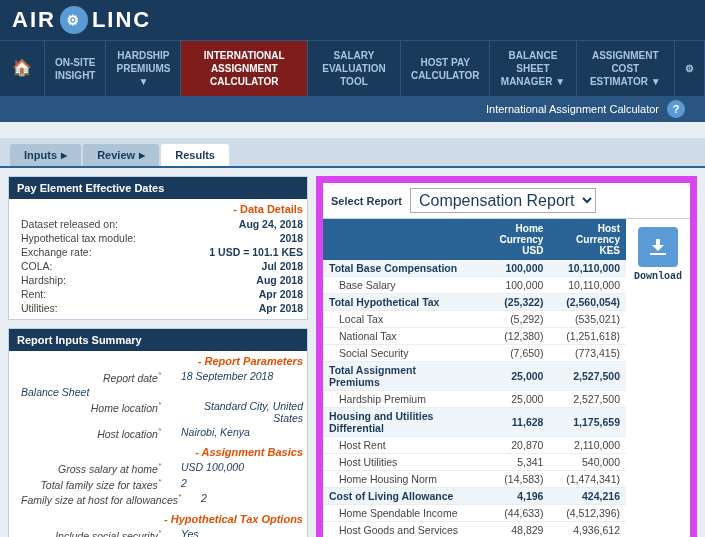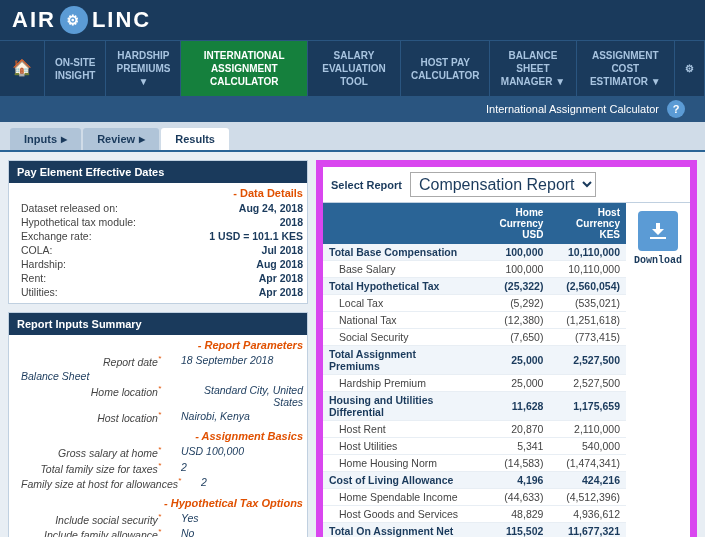--- a/index.html
+++ b/index.html
@@ -6,30 +6,30 @@
     body { font-family: Arial, sans-serif; font-size: 11px; background: #e8eef4; width: 705px; }
 
     
     .header { background: #1a3a5c; padding: 6px 12px; display: flex; align-items: center; justify-content: space-between; }
     .logo { color: white; font-size: 22px; font-weight: bold; letter-spacing: 2px; display: flex; align-items: center; gap: 4px; }
     .logo-icon { width: 28px; height: 28px; background: #5b9bd5; border-radius: 50%; display: inline-flex; align-items: center; justify-content: center; font-size: 14px; }
 
     
     .nav { background: #1a3a5c; display: flex; align-items: stretch; border-top: 1px solid #2a5580; }
     .nav-item { color: #a8c4e0; font-size: 10px; font-weight: bold; text-align: center; padding: 8px 10px; cursor: pointer; text-transform: uppercase; line-height: 1.3; display: flex; flex-direction: column; align-items: center; justify-content: center; border-right: 1px solid #2a5580; }
-    .nav-item.active { background: #15803d; color: white; }
+    .nav-item.active { background: #7f1d1d; color: white; }
     .nav-item.home { padding: 8px 12px; font-size: 16px; }
 
     
     .breadcrumb-bar { background: #2a5580; padding: 4px 12px; display: flex; align-items: center; justify-content: flex-end; color: #a8c4e0; font-size: 11px; }
     .breadcrumb-bar span { color: white; margin-right: 8px; }
     .help-icon { width: 18px; height: 18px; background: #5b9bd5; border-radius: 50%; color: white; display: inline-flex; align-items: center; justify-content: center; font-size: 11px; font-weight: bold; cursor: pointer; }
 
     
-    .tabs { background: #d0dce8; padding: 6px 10px 0; display: flex; gap: 2px; border-bottom: 2px solid #2a6496; }
+    .tabs { background: #d0dce8; padding: 6px 10px 0; display: flex; gap: 2px; border-bottom: 2px solid #2a6496; margin-top: 16px; }
     .tab { padding: 5px 14px; font-size: 11px; font-weight: bold; cursor: pointer; border-radius: 3px 3px 0 0; background: #b0c4d8; color: #1a3a5c; display: flex; align-items: center; gap: 4px; }
     .tab.active { background: white; color: #1a3a5c; }
     .tab .tab-arrow { font-size: 8px; }
 
     
     .main { display: flex; gap: 0; padding: 8px; background: #e8eef4; gap: 8px; }
     .left-panel { width: 300px; display: flex; flex-direction: column; gap: 8px; }
     .right-panel { flex: 1; }
 
     

